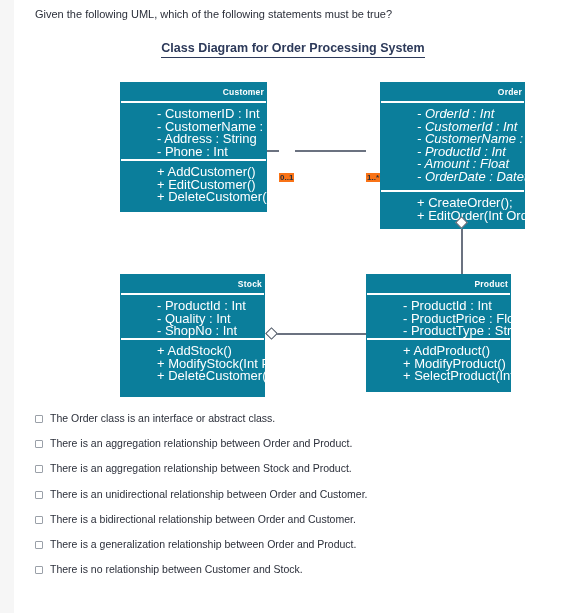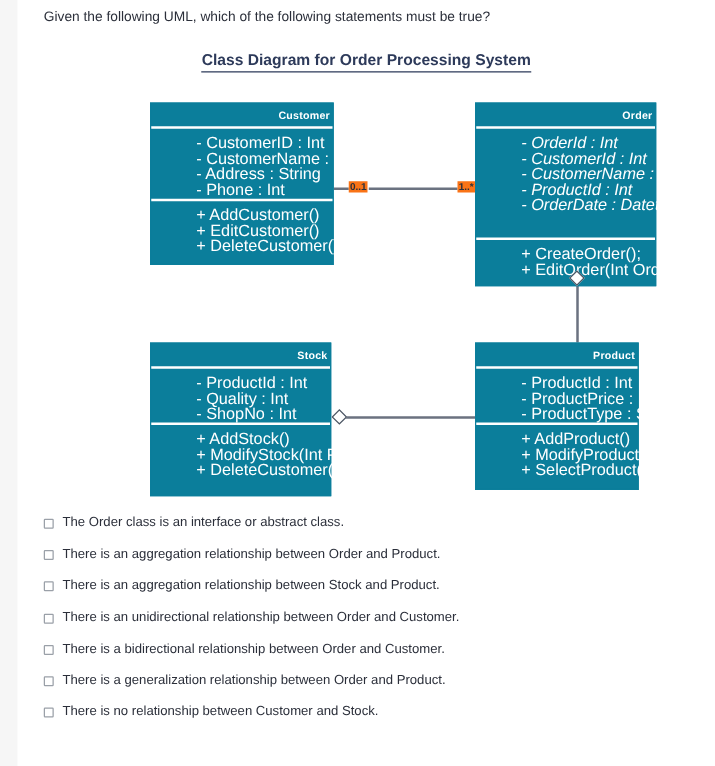--- a/index.html
+++ b/index.html
@@ -79,21 +79,21 @@
     line-height: 12.5px;
     white-space: nowrap;
     font-size: 13px;
     margin-left: 30px;
   }
 
   
   #class-customer { left: 106px; top: 82px;  width: 147px; }
   #class-order    { left: 366px; top: 82px;  width: 145px; }
   #class-stock    { left: 106px; top: 274px; width: 145px; }
-  #class-product  { left: 366px; top: 274px; width: 131px; }
+  #class-product  { left: 352px; top: 274px; width: 145px; }
 
   #class-customer .uml-compartment.attrs  { height: 56px; }
   #class-customer .uml-compartment.ops    { height: 50px; }
   #class-order   .uml-compartment.attrs   { height: 87px; font-style: italic; }
   #class-order   .uml-compartment.ops     { height: 36px; }
   #class-stock   .uml-compartment.attrs   { height: 43px; }
   #class-stock   .uml-compartment.ops     { height: 56px; }
   #class-product .uml-compartment.attrs   { height: 43px; }
   #class-product .uml-compartment.ops     { height: 51px; }
 
@@ -108,20 +108,21 @@
   #assoc-cust-order-b { left: 281px; top: 150px; width: 71px;  height: 1.5px; }
 
   .mult {
     position: absolute;
     font-size: 8px;
     font-weight: bold;
     color: #2b2f3a;
     z-index: 4;
     background: #f97316;
     padding: 0 1px;
+    margin-top: 28px;
   }
   #mult-customer-side { left: 265px; top: 145px; }
   #mult-order-side    { left: 352px; top: 145px; }
 
   
   #assoc-order-product { left: 447px; top: 222px; width: 1.5px; height: 52px; }
 
   
   #assoc-stock-product { left: 261px; top: 333px; width: 105px; height: 1.5px; }
 
@@ -195,20 +196,21 @@
     </div>
 
     <div class="uml-class" id="class-order">
       <div class="uml-header">Order</div>
       <div class="uml-sep"></div>
       <div class="uml-compartment attrs">
         <div class="uml-line">- OrderId : Int</div>
         <div class="uml-line"> - CustomerId : Int</div>
         <div class="uml-line">- CustomerName : String</div>
         <div class="uml-line">- ProductId : Int</div>
+        <div class="uml-line">- Amount : Float</div>
         <div class="uml-line">- OrderDate : Datetime</div>
       </div>
       <div class="uml-sep"></div>
       <div class="uml-compartment ops">
         <div class="uml-line">+ CreateOrder();</div>
         <div class="uml-line">+ EditOrder(Int OrderId)</div>
       </div>
     </div>
 
     <div class="uml-class" id="class-stock">

